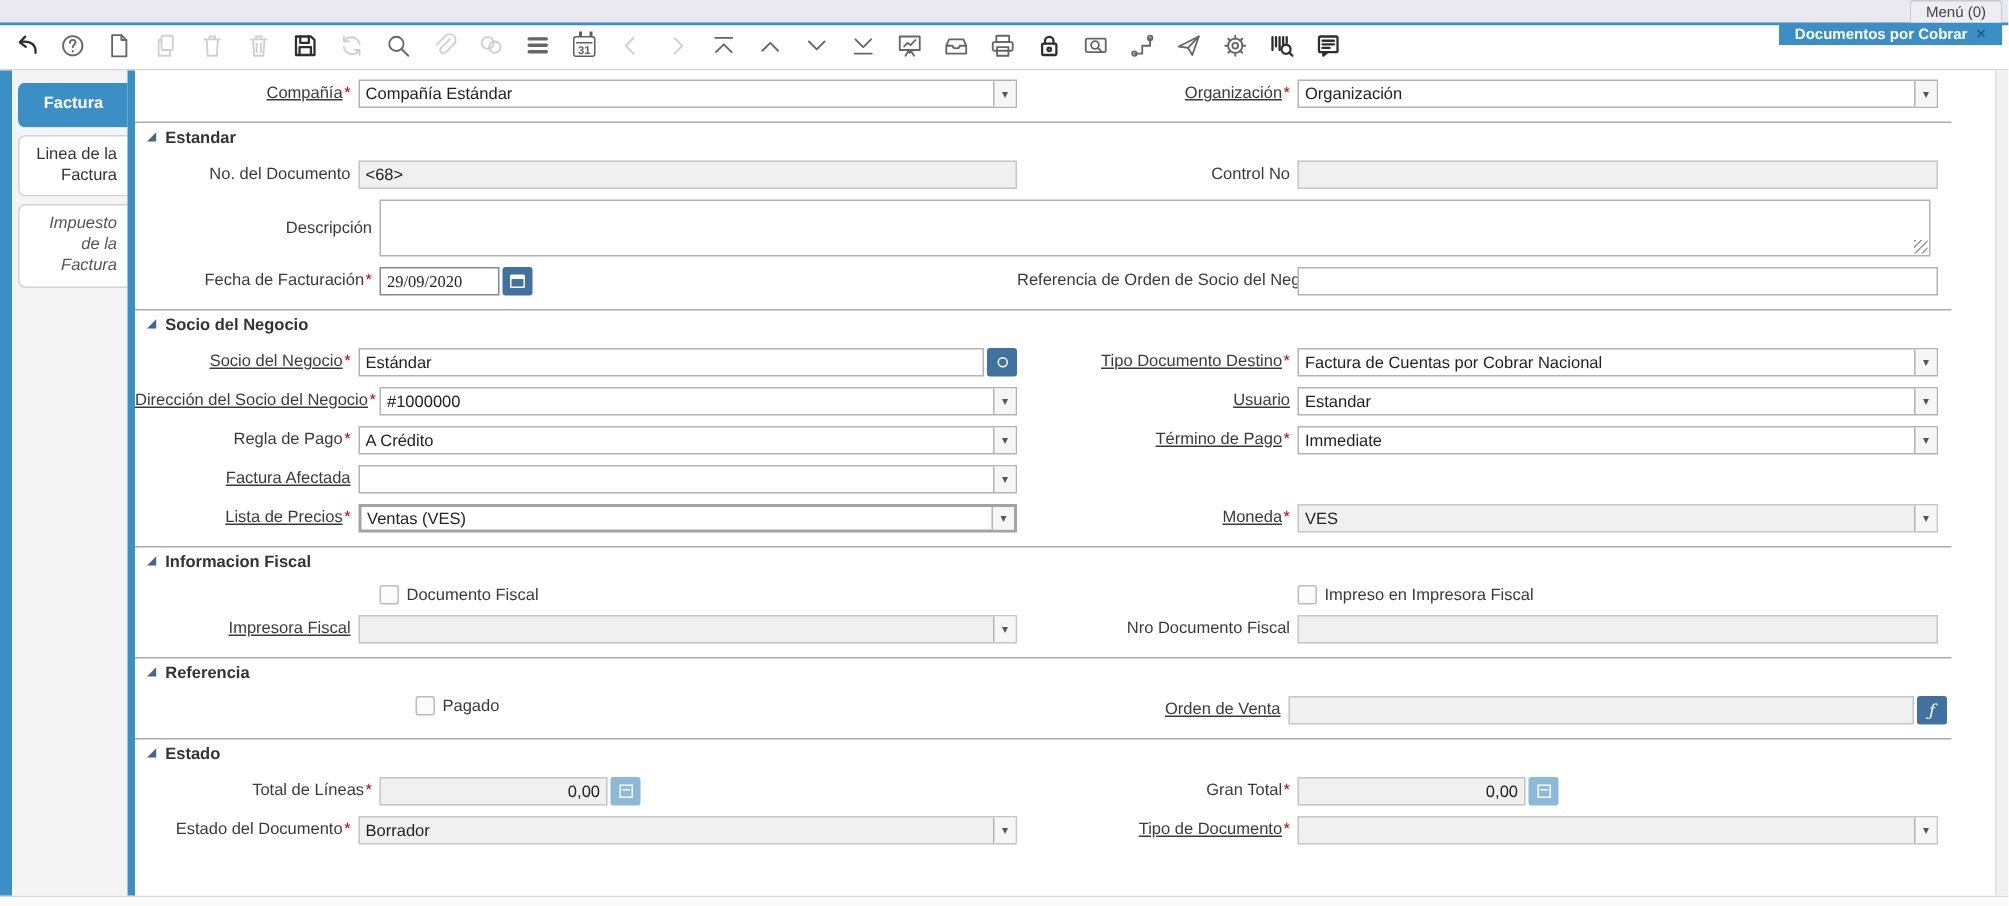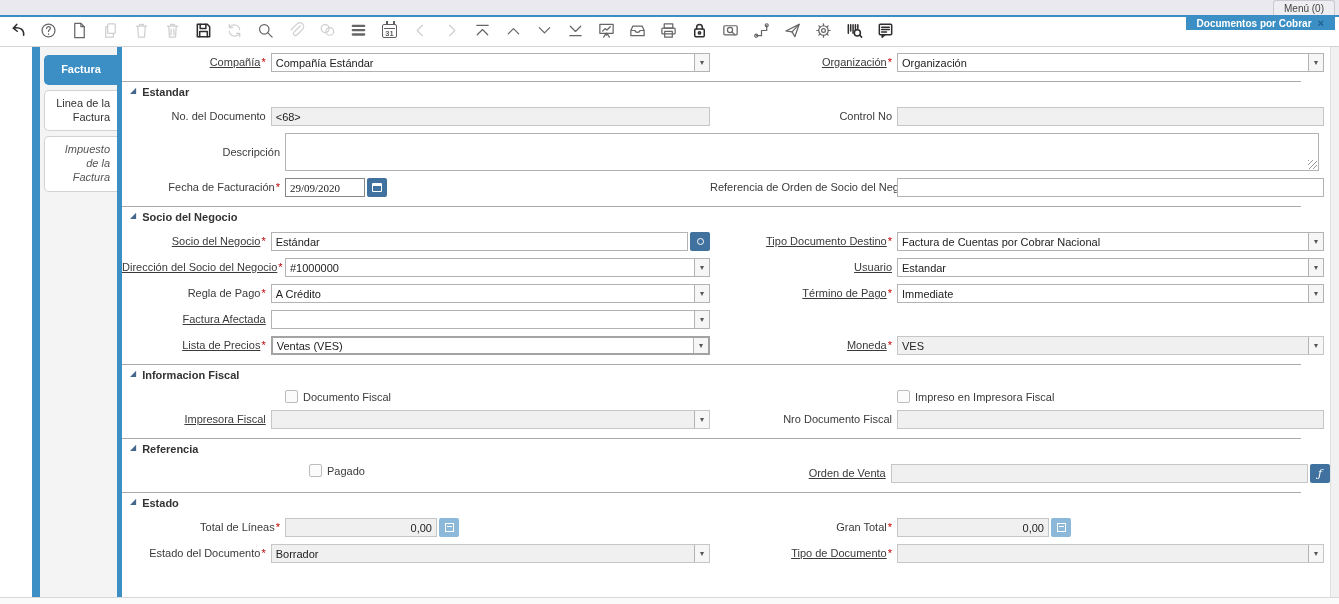--- a/index.html
+++ b/index.html
@@ -27,21 +27,21 @@
   .calbox { display:inline-block; width:15px; height:14px; border:1.4px solid #606060;
             border-radius:2px; position:relative; margin-top:3px; }
   .calbox::before { content:""; position:absolute; left:1px; right:1px; top:3px;
                     border-top:1.2px solid #606060; }
   .calbox::after { content:""; position:absolute; top:-4px; left:3px; width:1.5px; height:3px;
                    background:#606060; box-shadow:7px 0 0 #606060; }
   .calnum { position:absolute; bottom:-1px; left:0; right:0; text-align:center;
             font-size:7.5px; font-weight:bold; color:#606060; font-style:normal; }
 
   
-  .main { height:550px; display:flex; position:relative;padding-left:32px; }
+  .main { height:550px; display:flex; position:relative; }
   .left-edge { width:8px; background:#3b8fc4; }
   .tabstrip { width:77px; background:#f4f4f4; padding-top:8px; }
   .vtab { background:#fff; border:1px solid #d2d2d2; border-right:none; border-radius:5px 0 0 5px;
           margin:0 0 5px 4px; padding:6px 7px; font-size:11px; color:#333; text-align:right;
           line-height:1.25; cursor:pointer; }
   .vtab.active { background:#3b8fc4; color:#fff; font-weight:bold; text-align:center;
                  border-color:#3b8fc4; padding:7px 7px; }
   .vtab.italic { font-style:italic; color:#555; }
   .vbar { width:5px; background:#3b8fc4; }
   .form { flex:1; background:#fff; padding:6px 0 0 0; position:relative; }

